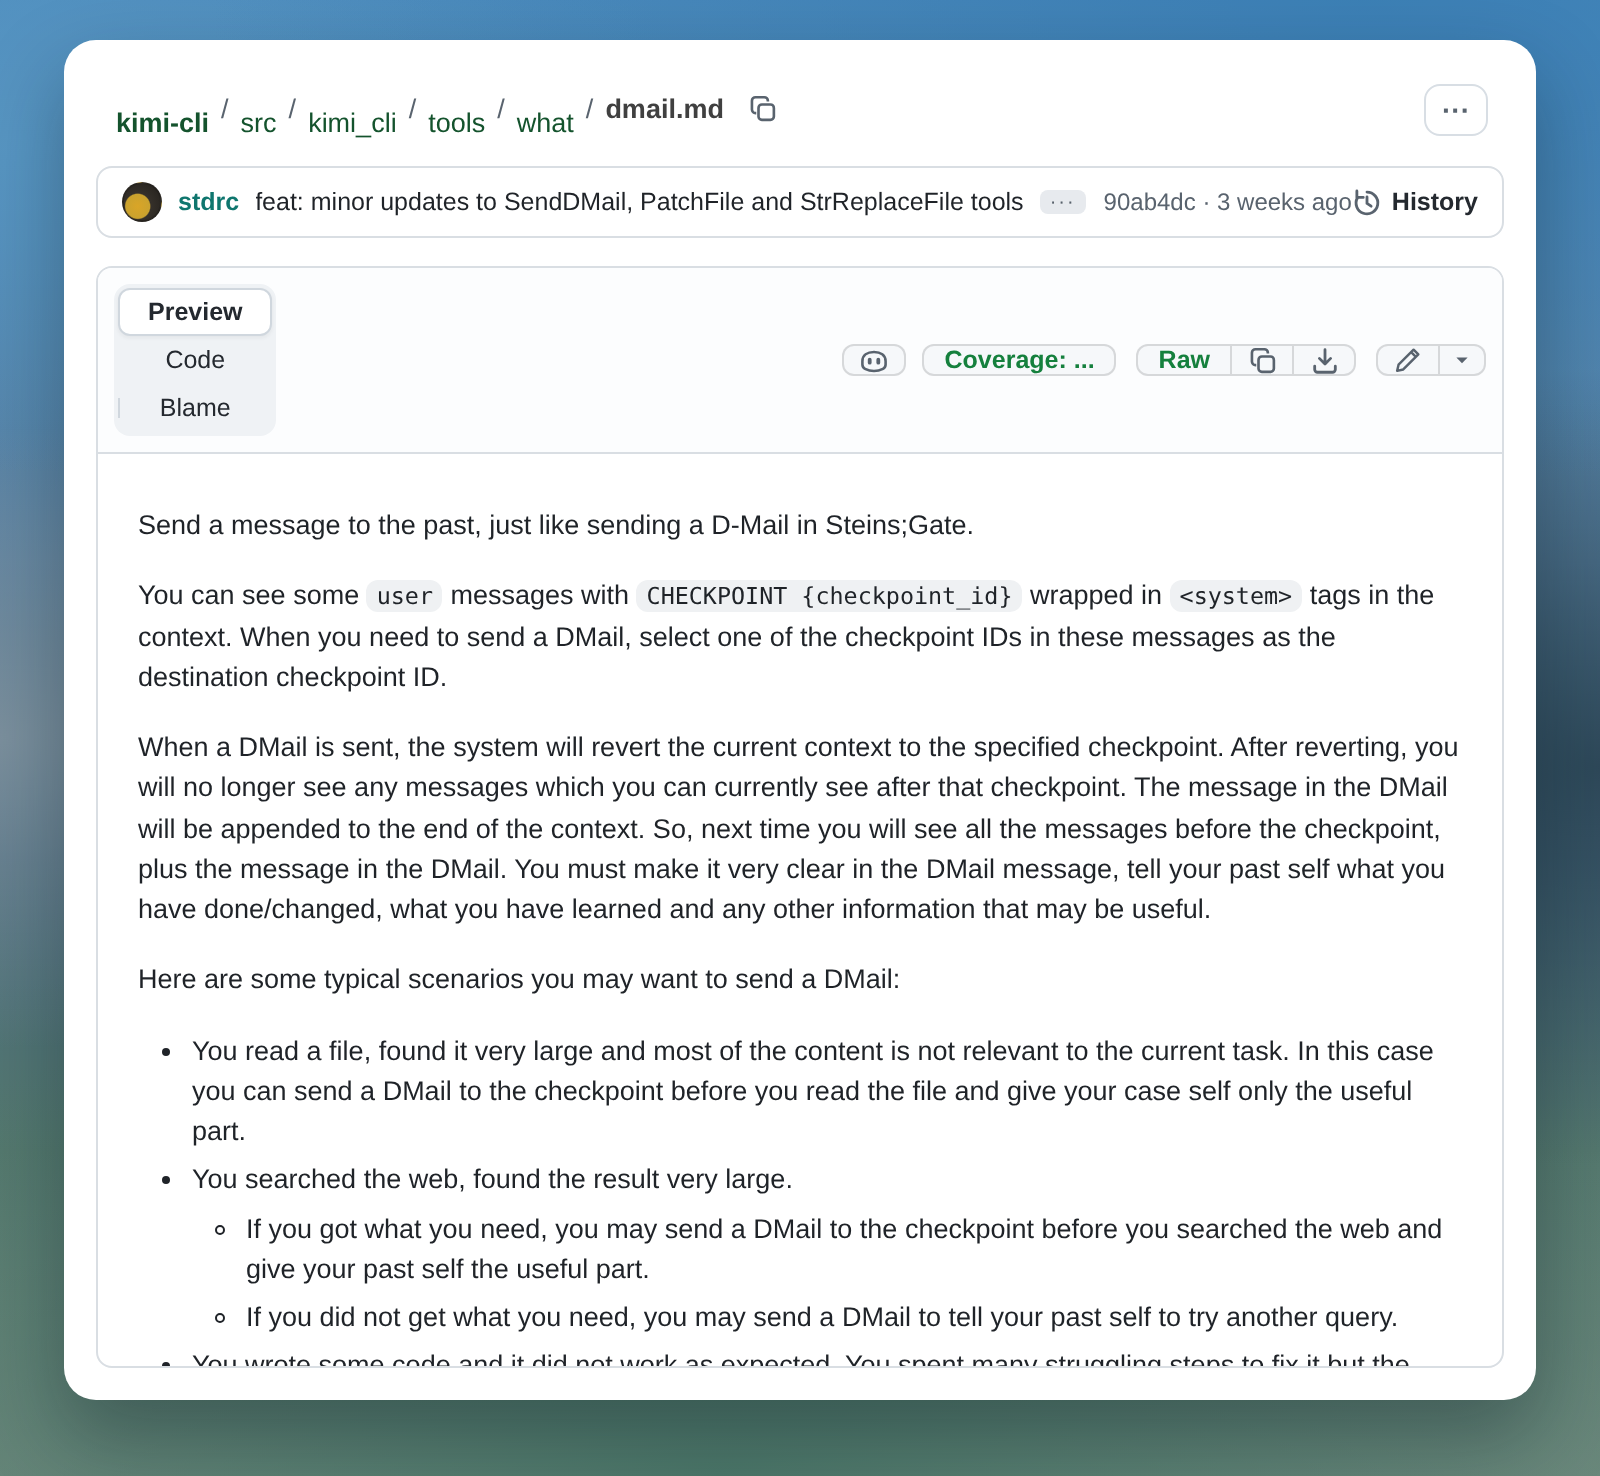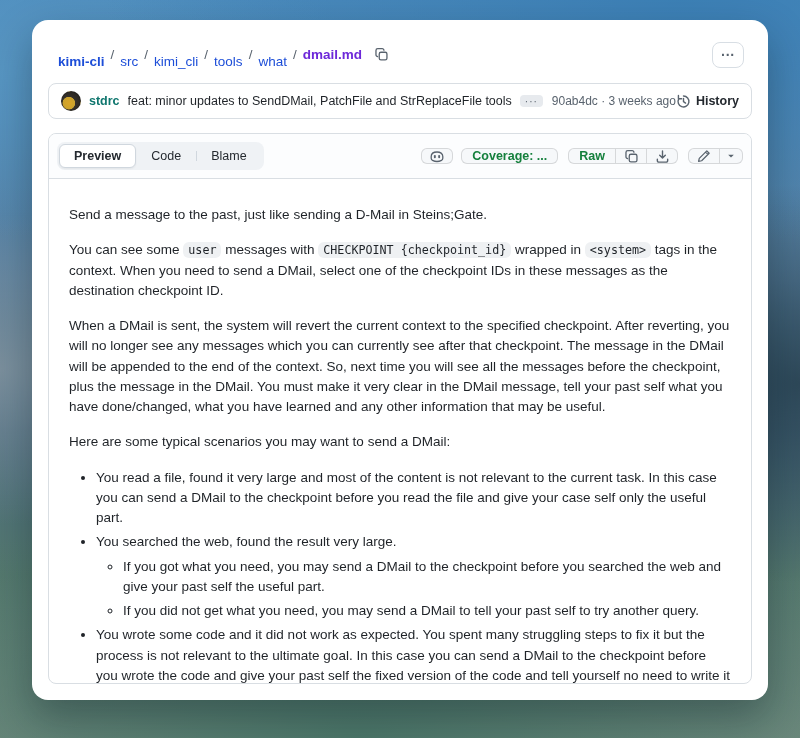--- a/index.html
+++ b/index.html
@@ -17,24 +17,24 @@
   .card {
     position: absolute; left: 32px; top: 20px; right: 32px; bottom: 38px;
     background: #ffffff; border-radius: 16px;
     box-shadow: 0 18px 40px rgba(10,25,35,.35);
     display: flex; flex-direction: column;
     padding: 14px 16px 16px 16px;
   }
   
   .card-header { display: flex; align-items: center; justify-content: space-between; padding: 6px 8px 14px 10px; }
   .breadcrumb { display: flex; align-items: center; gap: 6px; font-size: 13.5px; color: #1f2328; }
-  .breadcrumb a { color: #1d4ed8; text-decoration: none; cursor: pointer; margin-top: 14px; }
+  .breadcrumb a { color: #14532d; text-decoration: none; cursor: pointer; margin-top: 14px; }
   .breadcrumb .repo { font-weight: 700; }
   .breadcrumb .sep { color: #59636e; }
-  .breadcrumb .file { font-weight: 700; color: #6d28d9; }
+  .breadcrumb .file { font-weight: 700; color: #404040; }
   .icon-btn-plain { background: none; border: none; color: #59636e; cursor: pointer; display: inline-flex; align-items: center; padding: 2px; margin-left: 4px; }
   .kebab-btn {
     border: 1px solid #d8dee4; background: #fff; border-radius: 8px;
     width: 32px; height: 26px; color: #59636e; font-size: 14px; font-weight: 700;
     line-height: 1; cursor: pointer; display: inline-flex; align-items: center; justify-content: center;
   }
   
   .commit-bar {
     border: 1px solid #d9dee3; border-radius: 8px; height: 36px;
     display: flex; align-items: center; padding: 0 12px; gap: 8px; flex: none;
@@ -50,21 +50,21 @@
     background: #e7eaee; border: none; border-radius: 4px; height: 12px; padding: 0 5px;
     color: #57606a; font-size: 10px; line-height: 5px; letter-spacing: 1px; cursor: pointer; flex: none;
   }
   .commit-right { margin-left: auto; display: flex; align-items: center; gap: 0; flex: none; }
   .commit-meta { font-size: 12px; color: #59636e; cursor: pointer; }
   .history-btn { display: inline-flex; align-items: center; gap: 5px; background: none; border: none; cursor: pointer; font-size: 12.5px; font-weight: 600; color: #24292f; }
   .history-btn svg { color: #59636e; }
   
   .file-box { margin-top: 14px; border: 1px solid #d9dee3; border-radius: 8px; flex: 1; display: flex; flex-direction: column; overflow: hidden; background: #fff; }
   .file-toolbar { display: flex; align-items: center; justify-content: space-between; padding: 8px; border-bottom: 1px solid #d9dee3; background: #fcfdfe; flex: none; }
-  .seg { background: #eff2f5; border-radius: 8px; padding: 2px; display: inline-flex; align-items: stretch; }
+  .seg { background: #eff2f5; border-radius: 8px; padding: 2px; display: inline-flex; align-items: stretch; flex-direction: column; }
   .seg-item {
     border: 1px solid transparent; background: transparent; font-size: 12.5px; color: #24292f;
     padding: 4px 14px; border-radius: 6px; cursor: pointer; position: relative;
   }
   .seg-item.selected { background: #ffffff; border-color: #d0d7de; font-weight: 700; box-shadow: 0 1px 2px rgba(31,35,40,.06); }
   .seg-item:not(.selected) + .seg-item:not(.selected)::before {
     content: ""; position: absolute; left: -1px; top: 6px; bottom: 6px; width: 1px; background: #d0d7de;
   }
   .toolbar-right { display: flex; align-items: center; gap: 8px; }
   .gh-btn {

